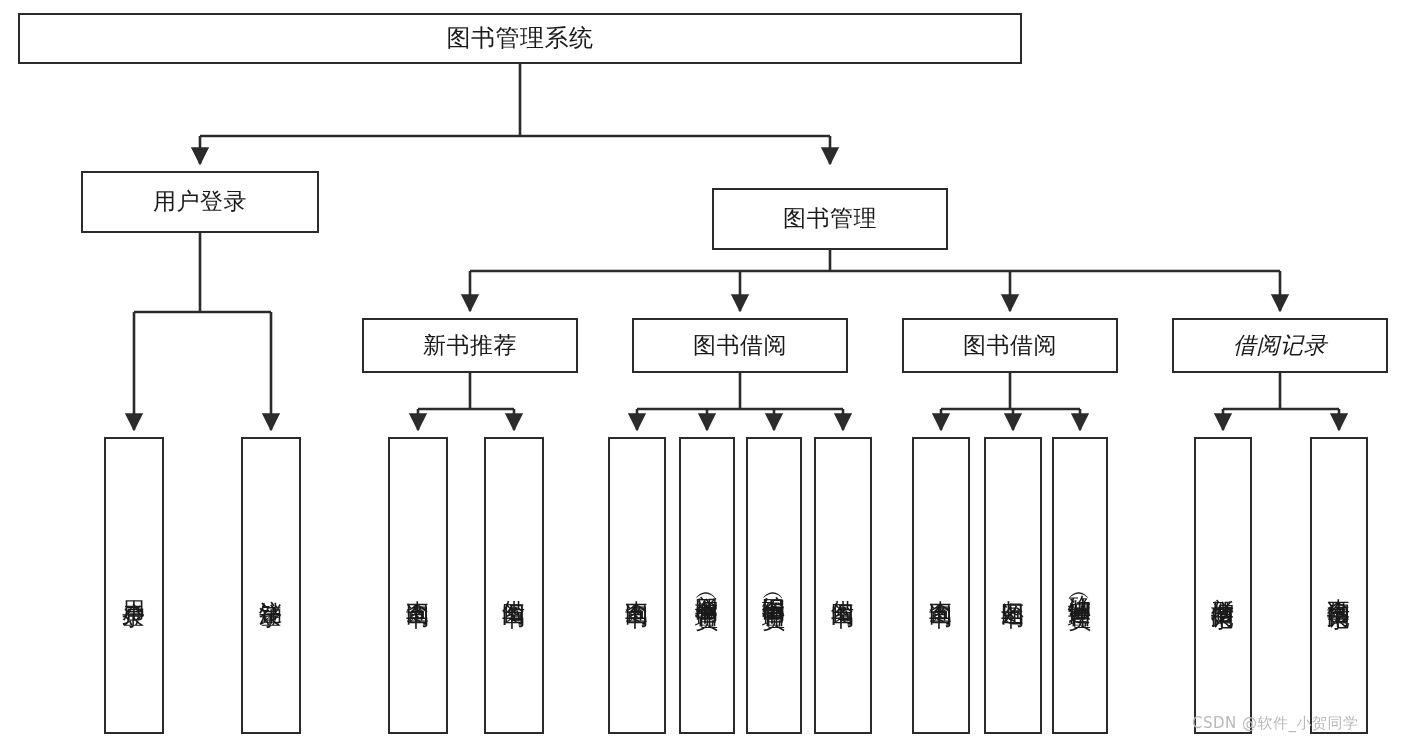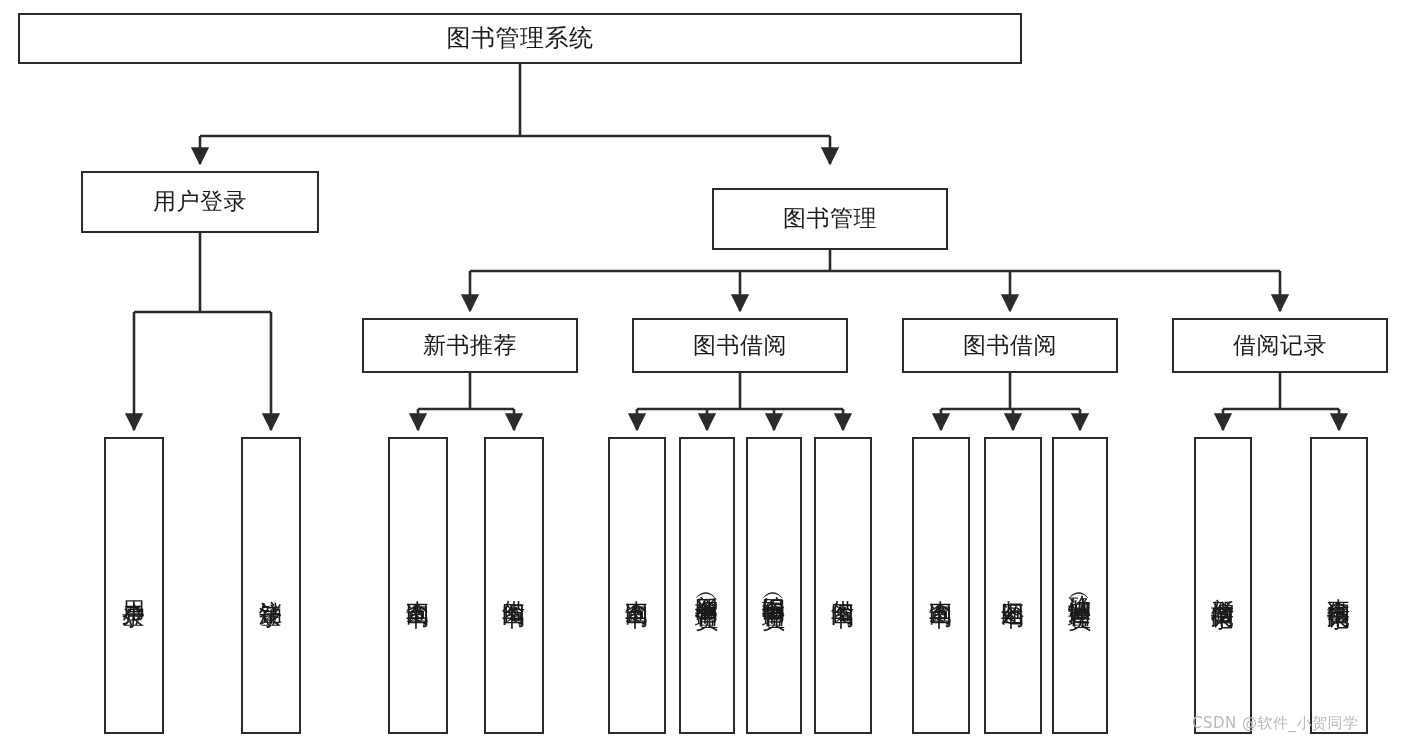--- a/index.html
+++ b/index.html
@@ -129,21 +129,21 @@
 
   <div class="node" style="left: 632px; top: 318px; width: 216px; height: 55px;">
     <span class="node-h">图书借阅</span>
   </div>
   <div class="node" style="left: 362px; top: 318px; width: 216px; height: 55px;">
     <span class="node-h">新书推荐</span>
   </div>
   <div class="node" style="left: 902px; top: 318px; width: 216px; height: 55px;">
     <span class="node-h">图书借阅</span>
   </div>
-  <div class="node" style="left: 1172px; top: 318px; width: 216px; height: 55px;">
+  <div class="node" style="left: 1172px; top: 318px; width: 216px; height: 55px; font-style: italic;">
     <span class="node-h">借阅记录</span>
   </div>
 
   <div class="node" style="left: 104px; top: 437px; width: 60px; height: 297px;">
     <span class="node-v">用户登录</span>
   </div>
   <div class="node" style="left: 241px; top: 437px; width: 60px; height: 297px;">
     <span class="node-v">注销登录</span>
   </div>
   <div class="node" style="left: 388px; top: 437px; width: 60px; height: 297px;">

